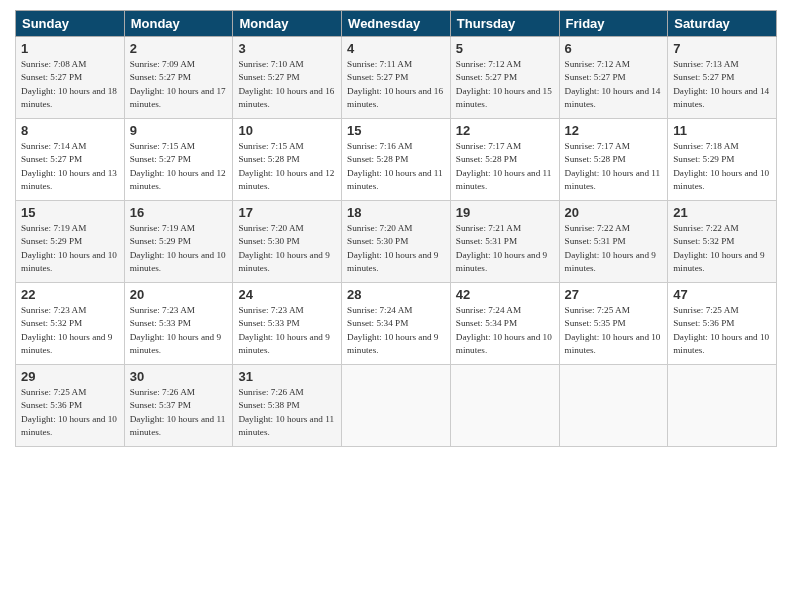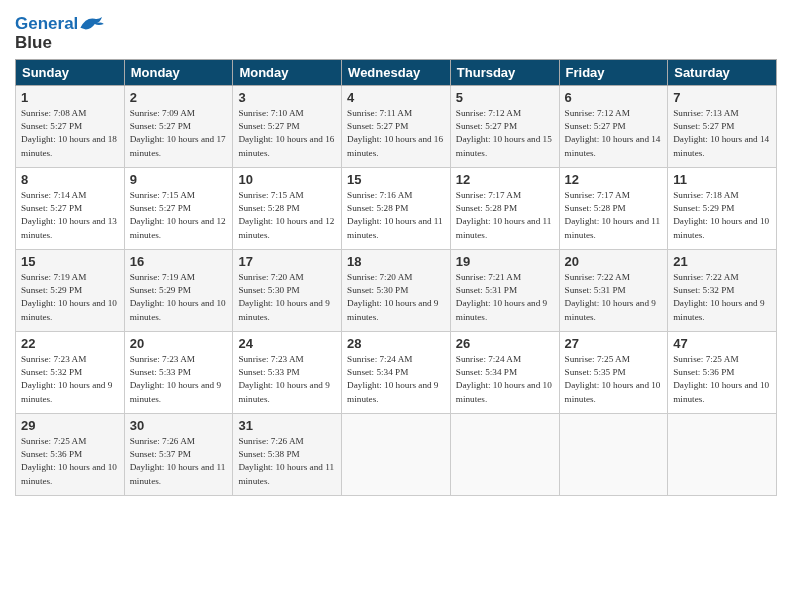--- a/index.html
+++ b/index.html
@@ -78,38 +78,20 @@
       font-family: Liberation Serif, serif;
     }
     .empty-cell {
       background: #f9f9f9 !important;
     }
   </style>
 </head>
 <body>
 
 <div class="container">
-  <div class="header-row">
-    <div class="logo">
-<div>
-  <div style="display:flex;align-items:center;gap:2px;">
-    <div style="font-size:17px;font-weight:bold;line-height:1.15;">
-      <span style="color:#1a6db5;">General</span><svg width="28" height="18" viewBox="0 0 30 20" style="vertical-align:middle;margin-left:1px;">
-                <path d="M1,13 Q7,1 17,3 Q21,4 25,1 Q23,7 19,8 Q25,6 27,9 Q21,11 17,9 Q13,15 7,15 Z" fill="#1a6db5"></path>
-              </svg>
-    </div>
-  </div>
-  <div style="font-size:17px;font-weight:bold;color:#333;margin-top:-1px;">Blue</div>
-</div>
-      </div>
-    <div class="title-block">
-      <div class="calendar-title"></div>
-      <div class="calendar-subtitle"></div>
-    </div>
-  </div>
 
   <table class="calendar-table">
     <thead>
       <tr>
 
       <th>Sunday</th>
           <th>Monday</th>
           <th>Monday</th>
           <th>Wednesday</th>
           <th>Thursday</th>
@@ -220,21 +202,21 @@
           </td>
           <td>
             <span class="day-number">24</span>
             <div class="day-info">Sunrise: 7:23 AM<br>Sunset: 5:33 PM<br>Daylight: 10 hours and 9 minutes.</div>
           </td>
           <td>
             <span class="day-number">28</span>
             <div class="day-info">Sunrise: 7:24 AM<br>Sunset: 5:34 PM<br>Daylight: 10 hours and 9 minutes.</div>
           </td>
           <td>
-            <span class="day-number">26</span>
+            <span class="day-number">42</span>
             <div class="day-info">Sunrise: 7:24 AM<br>Sunset: 5:34 PM<br>Daylight: 10 hours and 10 minutes.</div>
           </td>
           <td>
             <span class="day-number">27</span>
             <div class="day-info">Sunrise: 7:25 AM<br>Sunset: 5:35 PM<br>Daylight: 10 hours and 10 minutes.</div>
           </td>
           <td>
             <span class="day-number">47</span>
             <div class="day-info">Sunrise: 7:25 AM<br>Sunset: 5:36 PM<br>Daylight: 10 hours and 10 minutes.</div>
           </td>

